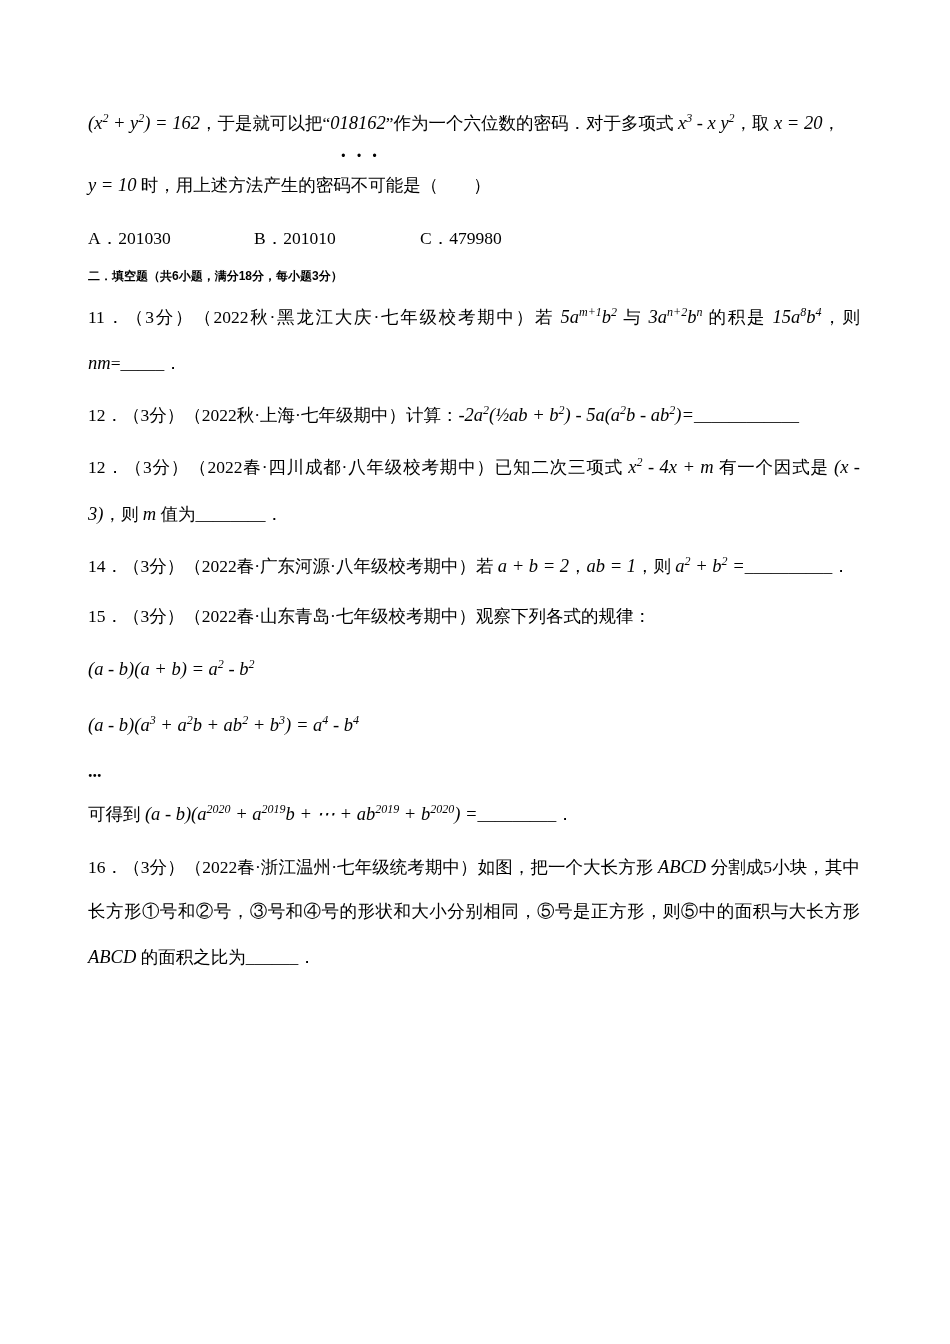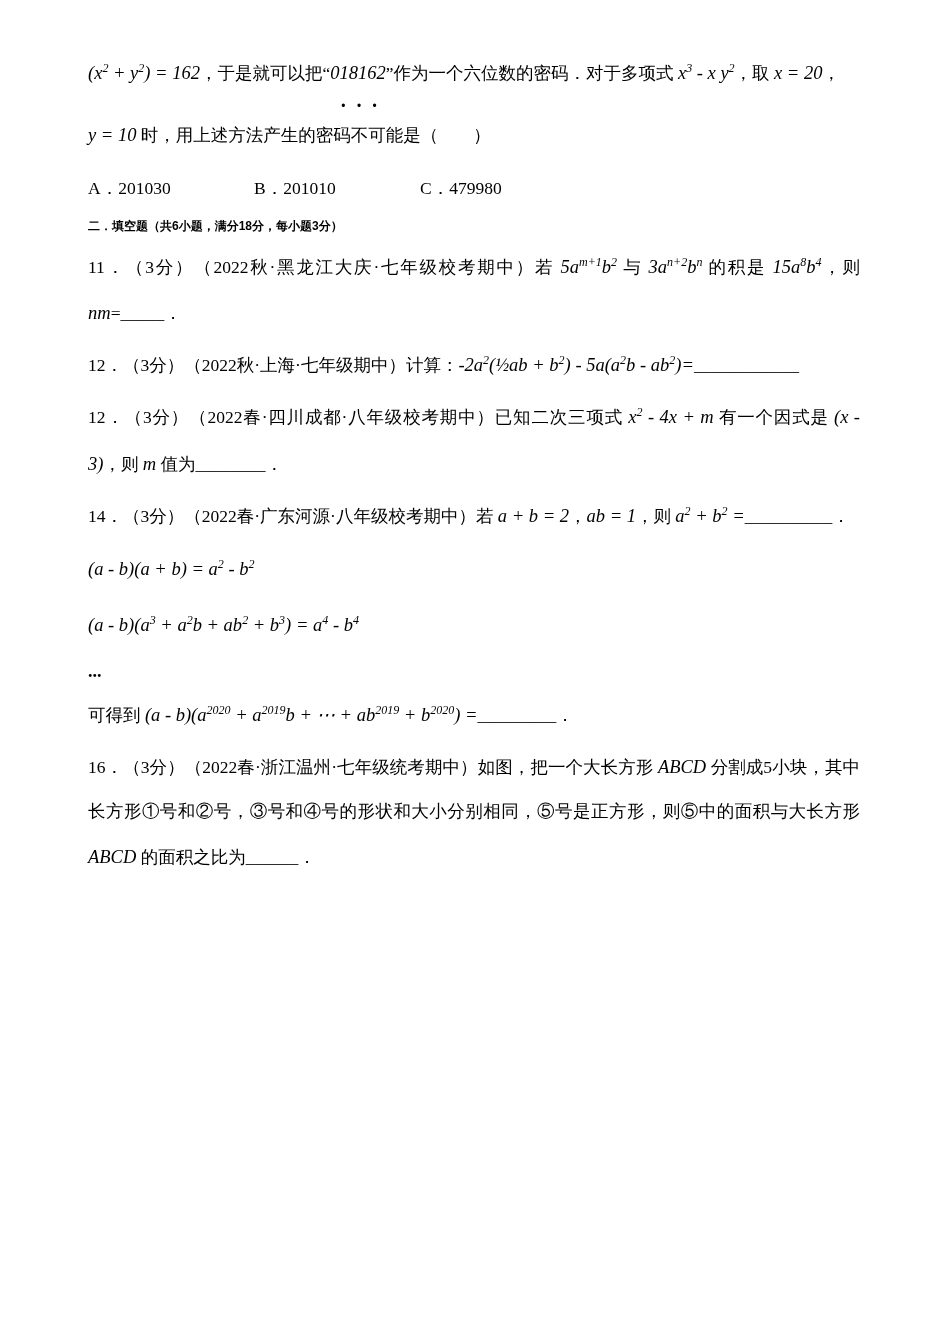--- a/index.html
+++ b/index.html
@@ -11,21 +11,21 @@
     width: 950px;
     height: 1344px;
     overflow: hidden;
     color: #000000;
     font-family: "Liberation Serif", serif;
   }
   .page {
     box-sizing: border-box;
     width: 948px;
     height: 1344px;
-    padding: 50px 88px 0 88px;
+    padding: 100px 88px 0 88px;
   }
   .para {
     margin: 0;
     font-size: 17.5px;
     line-height: 2.5;
     text-align: justify;
   }
   .seg-text {
     font-family: "Liberation Serif", serif;
     font-style: normal;
@@ -102,20 +102,21 @@
   <p class="section-header">二．填空题（共6小题，满分18分，每小题3分）</p>
 
   <p class="para question"><span class="seg-text">11．（3分）（2022秋·黑龙江大庆·七年级校考期中）若 </span><span class="seg-math">5a</span><sup class="seg-sup">m+1</sup><span class="seg-math">b</span><sup class="seg-sup">2</sup><span class="seg-text"> 与 </span><span class="seg-math">3a</span><sup class="seg-sup">n+2</sup><span class="seg-math">b</span><sup class="seg-sup">n</sup><span class="seg-text"> 的积是 </span><span class="seg-math">15a</span><sup class="seg-sup">8</sup><span class="seg-math">b</span><sup class="seg-sup">4</sup><span class="seg-text">，则 </span><span class="seg-math">nm</span><span class="seg-text">=_____．</span></p>
 
   <p class="para question"><span class="seg-text">12．（3分）（2022秋·上海·七年级期中）计算：</span><span class="seg-math">-2a</span><sup class="seg-sup">2</sup><span class="seg-math">(½ab + b</span><sup class="seg-sup">2</sup><span class="seg-math">) - 5a(a</span><sup class="seg-sup">2</sup><span class="seg-math">b - ab</span><sup class="seg-sup">2</sup><span class="seg-math">)=</span><span class="seg-text">____________</span></p>
 
   <p class="para question"><span class="seg-text">12．（3分）（2022春·四川成都·八年级校考期中）已知二次三项式 </span><span class="seg-math">x</span><sup class="seg-sup">2</sup><span class="seg-math"> - 4x + m</span><span class="seg-text"> 有一个因式是 </span><span class="seg-math">(x - 3)</span><span class="seg-text">，则 </span><span class="seg-math">m</span><span class="seg-text"> 值为________．</span></p>
 
   <p class="para question"><span class="seg-text">14．（3分）（2022春·广东河源·八年级校考期中）若 </span><span class="seg-math">a + b = 2</span><span class="seg-text">，</span><span class="seg-math">ab = 1</span><span class="seg-text">，则 </span><span class="seg-math">a</span><sup class="seg-sup">2</sup><span class="seg-math"> + b</span><sup class="seg-sup">2</sup><span class="seg-math"> =</span><span class="seg-text">__________．</span></p>
 
+  <p class="para question"><span class="seg-text">15．（3分）（2022春·山东青岛·七年级校考期中）观察下列各式的规律：</span></p>
 
   <p class="formula"><span class="seg-math">(a - b)(a + b) = a</span><sup class="seg-sup">2</sup><span class="seg-math"> - b</span><sup class="seg-sup">2</sup></p>
 
 
   <p class="formula"><span class="seg-math">(a - b)(a</span><sup class="seg-sup">3</sup><span class="seg-math"> + a</span><sup class="seg-sup">2</sup><span class="seg-math">b + ab</span><sup class="seg-sup">2</sup><span class="seg-math"> + b</span><sup class="seg-sup">3</sup><span class="seg-math">) = a</span><sup class="seg-sup">4</sup><span class="seg-math"> - b</span><sup class="seg-sup">4</sup></p>
 
   <p class="ellipsis-line">...</p>
 
   <p class="para question"><span class="seg-text">可得到 </span><span class="seg-math">(a - b)(a</span><sup class="seg-sup">2020</sup><span class="seg-math"> + a</span><sup class="seg-sup">2019</sup><span class="seg-math">b + ⋯ + ab</span><sup class="seg-sup">2019</sup><span class="seg-math"> + b</span><sup class="seg-sup">2020</sup><span class="seg-math">) =</span><span class="seg-text">_________．</span></p>
 

